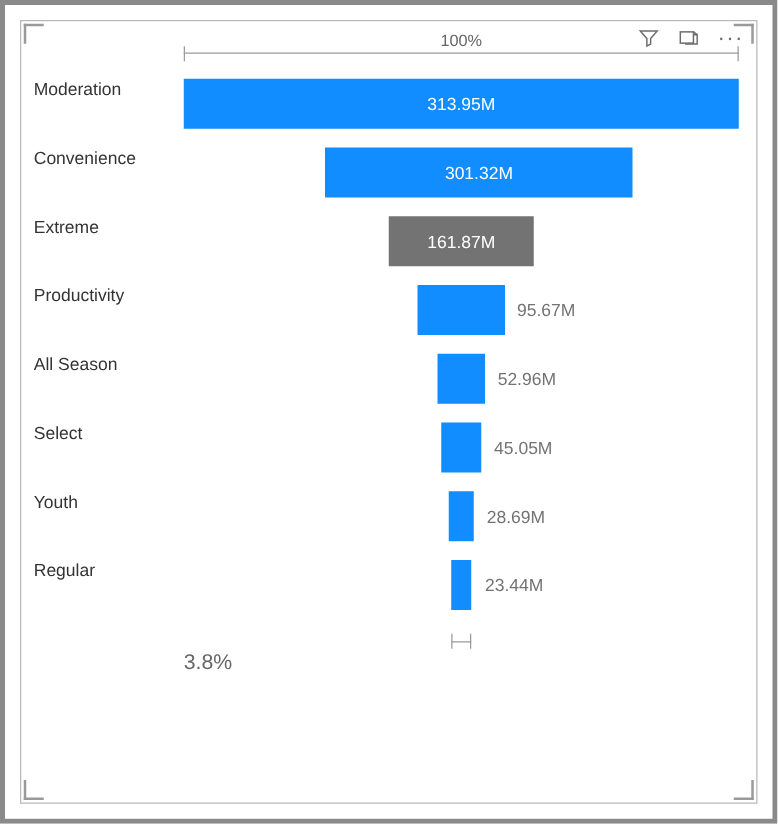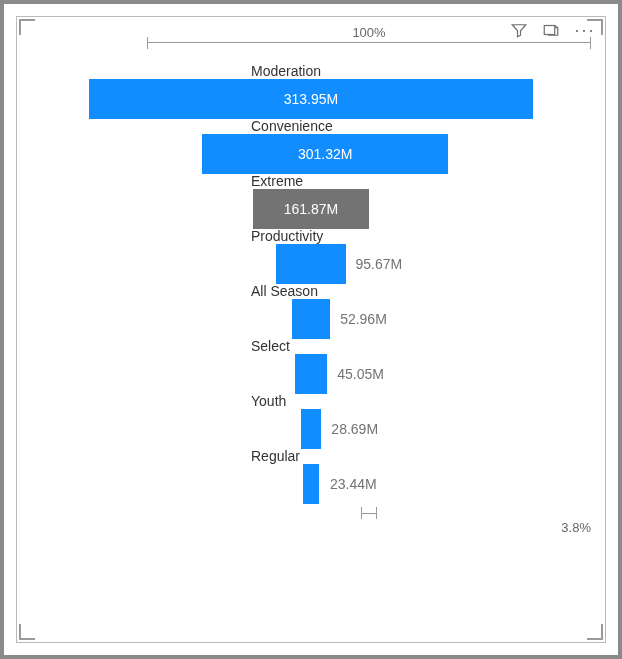--- a/index.html
+++ b/index.html
@@ -98,23 +98,21 @@
     width: 1px;
     height: 12px;
     background: #9a9a9a;
   }
   .top-axis .bracket::before { left: 0; }
   .top-axis .bracket::after  { right: 0; }
 
   .rows { margin-top: 10px; }
   .row {
     display: flex;
-    align-items: center;
     height: 55px;
-    flex-direction: column;
   }
   .cat {
     width: 120px;
     font-size: 14px;
     color: #333;
     white-space: nowrap;
   }
   .bar-area {
     position: relative;
     width: 444px;
@@ -140,22 +138,22 @@
   .val.outside {
     position: absolute;
     color: #737373;
     top: 50%;
     transform: translateY(-50%);
   }
 
   .bottom-axis {
     margin-left: 120px;
     width: 444px;
-    text-align: right;
-    font-size: 13px;
+    text-align: left;
+    font-size: 17px;
     color: #666;
   }
   .bottom-axis .bracket {
     position: relative;
     height: 10px;
     margin: 0 auto 2px auto;
     border-bottom: 1px solid #9a9a9a;
   }
   .bottom-axis .bracket::before,
   .bottom-axis .bracket::after {

